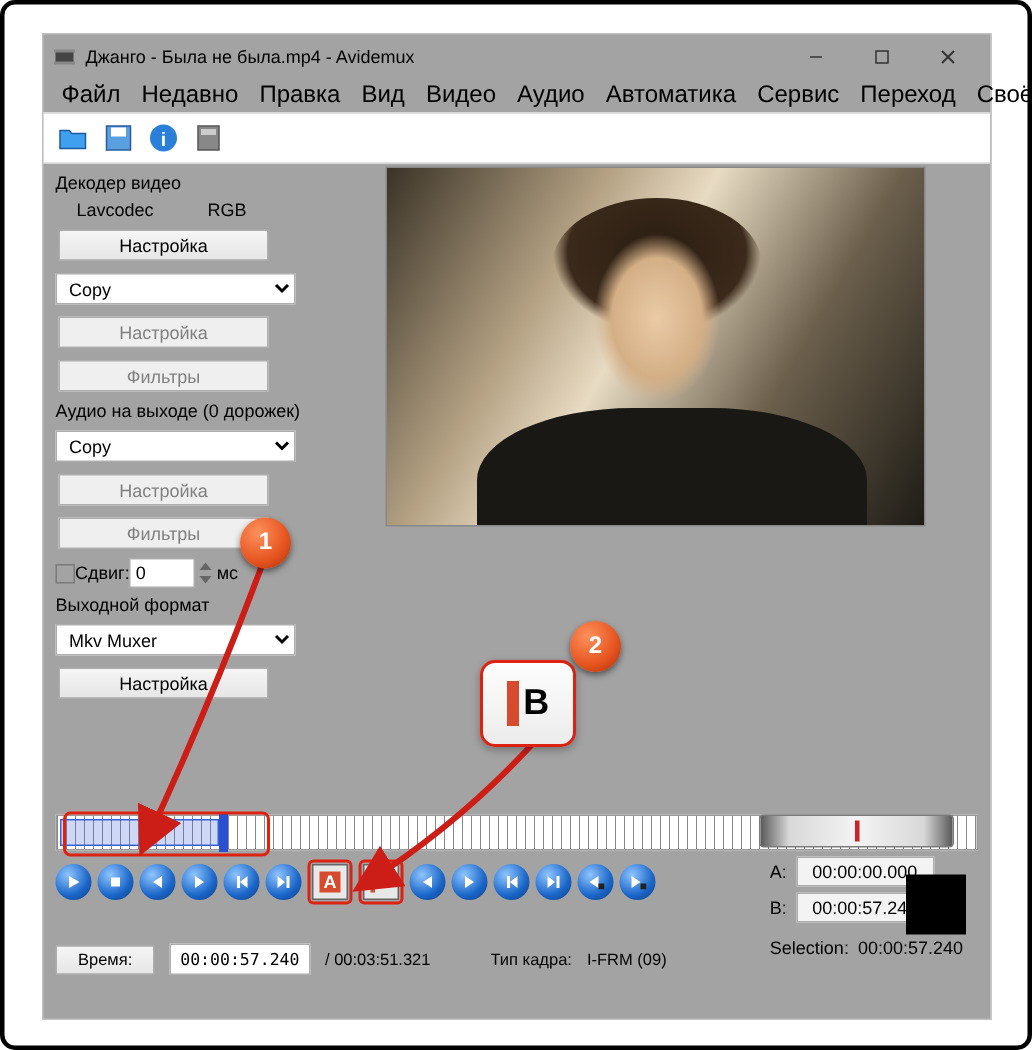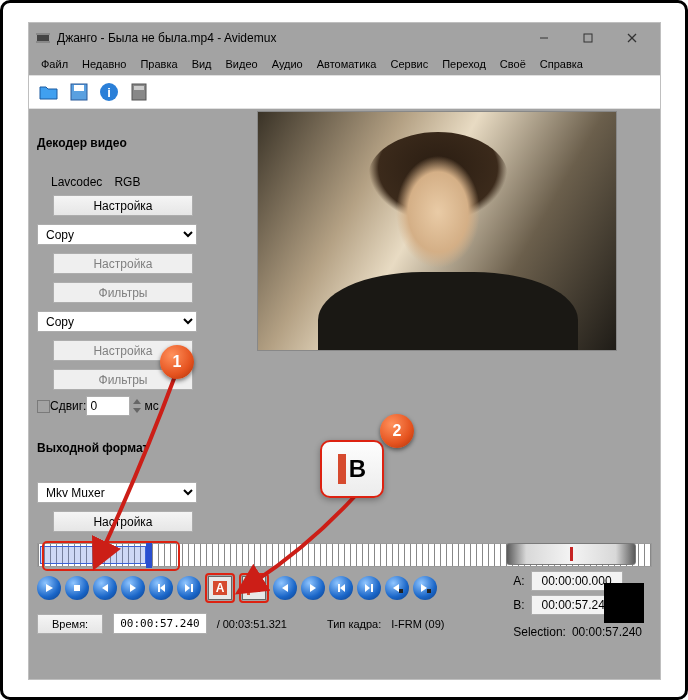--- a/index.html
+++ b/index.html
@@ -4,29 +4,29 @@
 <style>
 * { box-sizing: border-box; margin: 0; padding: 0; font-family: "Segoe UI", Tahoma, sans-serif; }
 body { background: #fff; width: 688px; height: 700px; position: relative; overflow: hidden; }
 .outer { position: absolute; inset: 0; border: 3px solid #000; border-radius: 10px; background:#fff; }
 .win { position: absolute; left: 28px; top: 22px; width: 633px; height: 658px; border: 1px solid #bfbfbf; background: #a3a3a3; display: flex; flex-direction: column; }
 .titlebar { height: 30px; display: flex; align-items: center; padding: 0 6px; }
 .titlebar .ticon { width: 16px; height: 16px; margin-right: 6px; }
 .titlebar .ttxt { font-size: 12px; flex: 1; }
 .winbtns { display: flex; }
 .wbtn { width: 44px; height: 28px; display: flex; align-items: center; justify-content: center; font-size: 13px; color:#333; }
-.menubar { height: 22px; display: flex; align-items: center; padding: 0 6px; gap: 2px; font-size: 11px; }
+.menubar { height: 22px; display: flex; align-items: center; padding: 0 6px; gap: 2px; font-size: 16px; }
 .menubar span { padding: 2px 6px; }
 .toolbar { height: 34px; border-top: 1px solid #e0e0e0; border-bottom: 1px solid #e0e0e0; display: flex; align-items: center; padding: 0 8px; gap: 6px; background:#fff; }
 .tbi { width: 24px; height: 24px; display:flex; align-items:center; justify-content:center; }
 .body { flex: 1; display: flex; padding: 6px 8px 8px 8px; position: relative; }
 .left { width: 198px; display: flex; flex-direction: column; gap: 4px; font-size: 12px; }
-.sect-title { font-weight: 700; margin: 21px 0; }
+.sect-title { font-weight: 400; margin: 0 0; }
 .row { display:flex; align-items:center; }
-.btn { width: 140px; height: 21px; border: 1px solid #adadad; background: linear-gradient(#f5f5f5,#e6e6e6); font-size: 12px; display:flex; align-items:center; justify-content:center; margin: 2px 16px; }
+.btn { width: 140px; height: 21px; border: 1px solid #adadad; background: linear-gradient(#f5f5f5,#e6e6e6); font-size: 12px; display:flex; align-items:center; justify-content:center; margin: 2px 2px; }
 .btn.disabled { color:#808080; background:#efefef; }
 select.sel { width: 160px; height: 21px; border: 1px solid #adadad; font-size: 12px; background:#fff; margin: 2px 0; padding-left:4px;}
 input.num { width: 44px; height: 20px; border:1px solid #adadad; font-size:12px; text-align:left; padding-left:3px;}
 .chk { width:13px; height:13px; border:1px solid #7a7a7a; display:inline-block;}
 .preview { position: absolute; left: 228px; top: 2px; width: 360px; height: 240px; background: linear-gradient(120deg,#3a3327 0%, #b4a184 30%, #e8dbc3 45%, #6b5f4c 70%, #1f1c17 100%); border:1px solid #888; overflow:hidden;}
 .preview .face { position:absolute; left:120px; top:40px; width:120px; height:150px; background: radial-gradient(ellipse 60px 80px at 50% 40%, #e9cba6 0%, #d4af86 50%, transparent 70%); border-radius: 50% 50% 46% 46%; }
 .preview .hair { position:absolute; left:110px; top:20px; width:140px; height:90px; background: radial-gradient(ellipse at 50% 40%, #2a1d12 0%, #3b2a1b 60%, transparent 70%); border-radius:50%;}
 .preview .shirt { position:absolute; left:60px; top:160px; width:260px; height:120px; background:#1a1814; border-radius: 40% 40% 0 0;}
 .bottom { position:absolute; left:8px; right:8px; bottom:8px; height: 128px; }
 .timeline { position:relative; height: 24px; border:1px solid #9a9a9a; background:#fff; margin-bottom:2px; }
@@ -40,21 +40,21 @@
 .markA, .markB { width:24px; height:24px; border:1px solid #666; background:#e8e8e8; display:flex; align-items:center; justify-content:center; font-weight:700; font-size:12px; }
 .markA span { background:#d64a2e; color:#fff; padding:0 3px;}
 .markB span { border-left:3px solid #d64a2e; padding-left:3px;}
 .mark-hl { border:2px solid #d21; border-radius:4px; padding:1px; }
 .scrollwheel { position:absolute; right:16px; top:0px; width:130px; height:22px; border:1px solid #7a7a7a; border-radius:3px; background: linear-gradient(90deg,#5a5a5a 0%, #d8d8d8 15%, #f4f4f4 50%, #d8d8d8 85%, #5a5a5a 100%); display:flex; align-items:center; justify-content:center;}
 .scrollwheel .bar { width:3px; height:14px; background:#c62424;}
 .ab { position:absolute; right:10px; top:28px; font-size:12px; display:flex; flex-direction:column; gap:4px; }
 .ab .r { display:flex; align-items:center; gap:6px;}
 .tcbox { width:92px; height:20px; background:#f3f3f3; border:1px solid #adadad; font-size:12px; text-align:center; line-height:18px;}
 .blackbox { width:40px; height:40px; background:#000; margin-left:8px;}
-.infobar { display:flex; align-items:center; gap:10px; margin-top:10px; font-size:11px;text-align:right;}
+.infobar { display:flex; align-items:center; gap:10px; margin-top:26px; font-size:11px;text-align:right;}
 .timebtn { border:1px solid #adadad; background:linear-gradient(#f5f5f5,#e6e6e6); padding:3px 14px;}
 .tcwhite { border:1px solid #adadad; padding:3px 6px; background:#fff; font-family: monospace;}
 .callout { position:absolute; width:34px; height:34px; border-radius:50%; background: radial-gradient(circle at 35% 30%, #ff915c 0%, #e5531f 60%, #a93008 100%); box-shadow: 0 2px 4px rgba(0,0,0,.5); display:flex; align-items:center; justify-content:center; color:#fff; font-weight:700; font-size:16px; z-index:20;}
 .arrow { position:absolute; z-index:15; }
 .magnify { position:absolute; left:320px; top:440px; width:64px; height:58px; border:2px solid #d21; border-radius:10px; background: linear-gradient(#fdfdfd,#ececec); display:flex; align-items:center; justify-content:center; z-index:18; box-shadow: 0 2px 6px rgba(0,0,0,.3);}
 .magnify .inner { width:40px; height:36px; display:flex; align-items:center; justify-content:center; font-size:24px; font-weight:700;}
 .magnify .inner .rb { width:8px; height:30px; background:#d64a2e; margin-right:3px;}
 </style>
 </head>
 <body>
@@ -127,28 +127,29 @@
           <rect x="5" y="4" width="10" height="4" fill="#ccc"></rect>
         </svg>
       </div>
   </div>
 
   <div class="body">
     <div class="left">
       <div class="sect-title">Декодер видео</div>
       <div class="row" style="padding-left:14px">
         <span>Lavcodec</span>
-        <span style="margin-left:12px">RGB</span>
+        <span style="margin-left:36px">RGB</span>
       </div>
       <div class="btn">Настройка</div>
 
       <select class="sel"><option>Copy</option></select>
       <div class="btn disabled">Настройка</div>
       <div class="btn disabled">Фильтры</div>
 
+      <div class="sect-title">Aудио на выходе (0 дорожек)</div>
       <select class="sel"><option>Copy</option></select>
       <div class="btn disabled">Настройка</div>
       <div class="btn disabled">Фильтры</div>
       <div class="row">
         <span class="chk"></span>
         <span>Сдвиг:</span>
         <input class="num" value="0" style="">
         <svg width="14" height="20">
             <path d="M3 8l4-5 4 5z" fill="#666"></path>
             <path d="M3 12l4 5 4-5z" fill="#666"></path>

